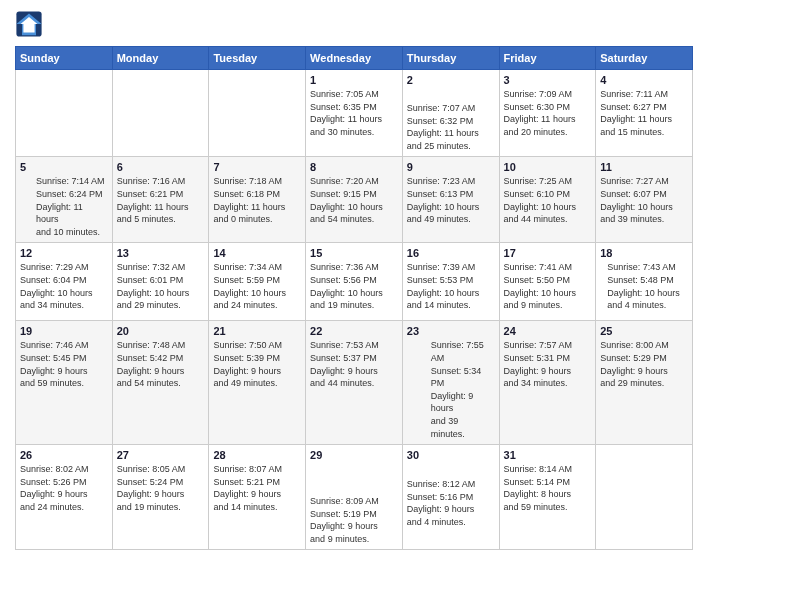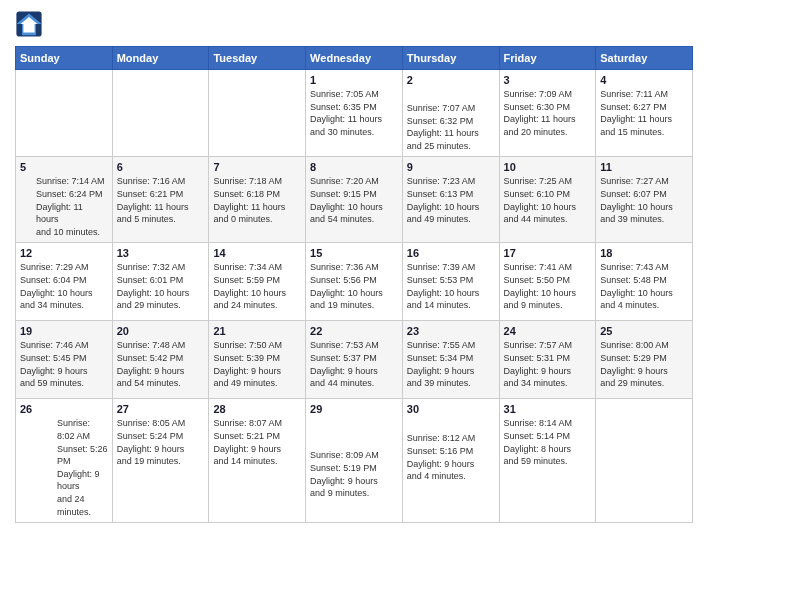--- a/index.html
+++ b/index.html
@@ -250,21 +250,21 @@
           </td>
           <td>
             <span class="day-num">17</span>
             <div class="day-info" style="white-space: pre-line;">Sunrise: 7:41 AM
 Sunset: 5:50 PM
 Daylight: 10 hours
 and 9 minutes.</div>
           </td>
           <td>
             <span class="day-num">18</span>
-            <div class="day-info" style="white-space: pre-line;">Sunrise: 7:43 AM
+            <div class="day-info" style="white-space: pre-line; margin-left: 7px;">Sunrise: 7:43 AM
 Sunset: 5:48 PM
 Daylight: 10 hours
 and 4 minutes.</div>
           </td>
         </tr>
         <tr>
           <td>
             <span class="day-num">19</span>
             <div class="day-info" style="white-space: pre-line;">Sunrise: 7:46 AM
 Sunset: 5:45 PM
@@ -287,21 +287,21 @@
           </td>
           <td>
             <span class="day-num">22</span>
             <div class="day-info" style="white-space: pre-line;">Sunrise: 7:53 AM
 Sunset: 5:37 PM
 Daylight: 9 hours
 and 44 minutes.</div>
           </td>
           <td>
             <span class="day-num">23</span>
-            <div class="day-info" style="white-space: pre-line;">Sunrise: 7:55 AM
+            <div class="day-info" style="white-space: pre-line; margin-left: 24px;">Sunrise: 7:55 AM
 Sunset: 5:34 PM
 Daylight: 9 hours
 and 39 minutes.</div>
           </td>
           <td>
             <span class="day-num">24</span>
             <div class="day-info" style="white-space: pre-line;">Sunrise: 7:57 AM
 Sunset: 5:31 PM
 Daylight: 9 hours
 and 34 minutes.</div>
@@ -310,21 +310,21 @@
             <span class="day-num">25</span>
             <div class="day-info" style="white-space: pre-line;">Sunrise: 8:00 AM
 Sunset: 5:29 PM
 Daylight: 9 hours
 and 29 minutes.</div>
           </td>
         </tr>
         <tr>
           <td>
             <span class="day-num">26</span>
-            <div class="day-info" style="white-space: pre-line; margin-left: 37px;">Sunrise: 8:02 AM
+            <div class="day-info" style="white-space: pre-line;">Sunrise: 8:02 AM
 Sunset: 5:26 PM
 Daylight: 9 hours
 and 24 minutes.</div>
           </td>
           <td>
             <span class="day-num">27</span>
             <div class="day-info" style="white-space: pre-line;">Sunrise: 8:05 AM
 Sunset: 5:24 PM
 Daylight: 9 hours
 and 19 minutes.</div>

